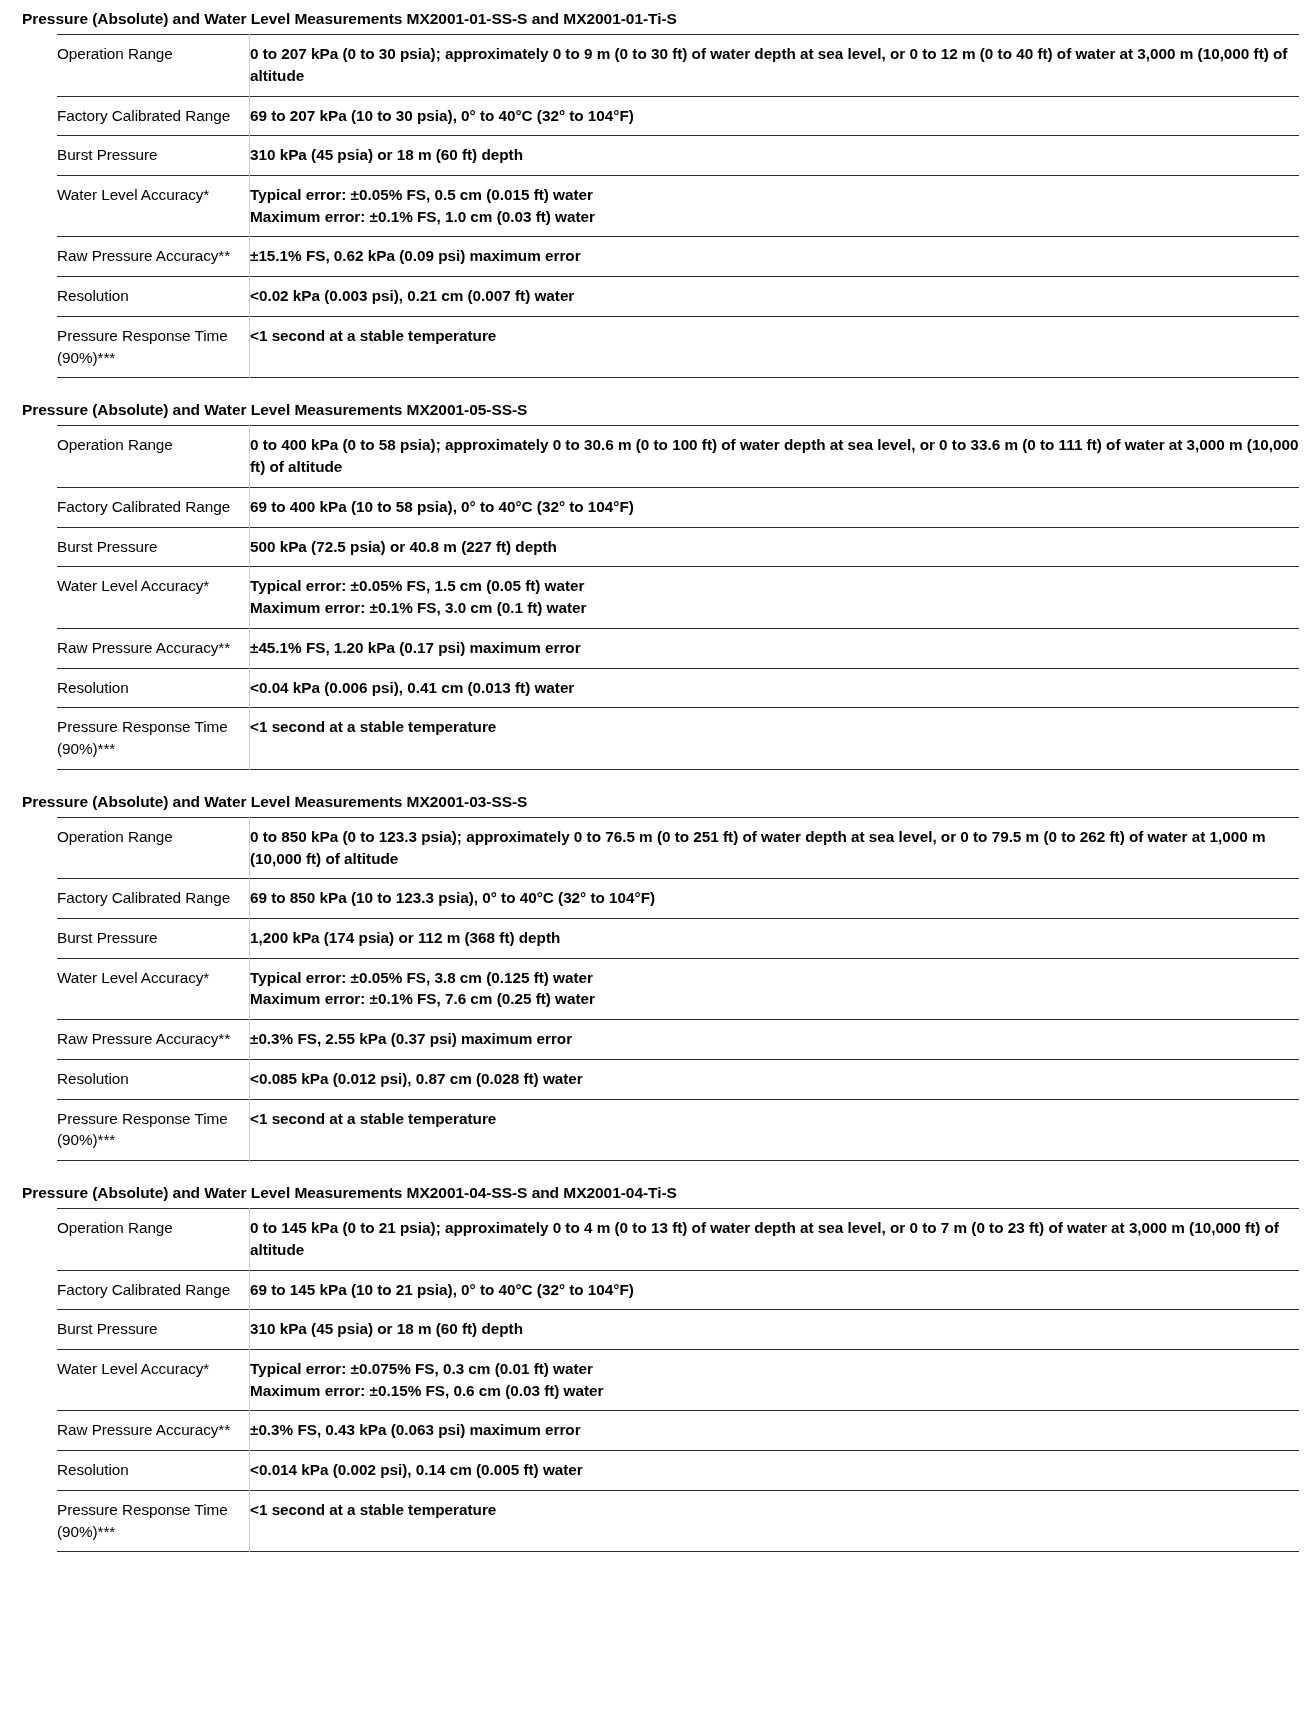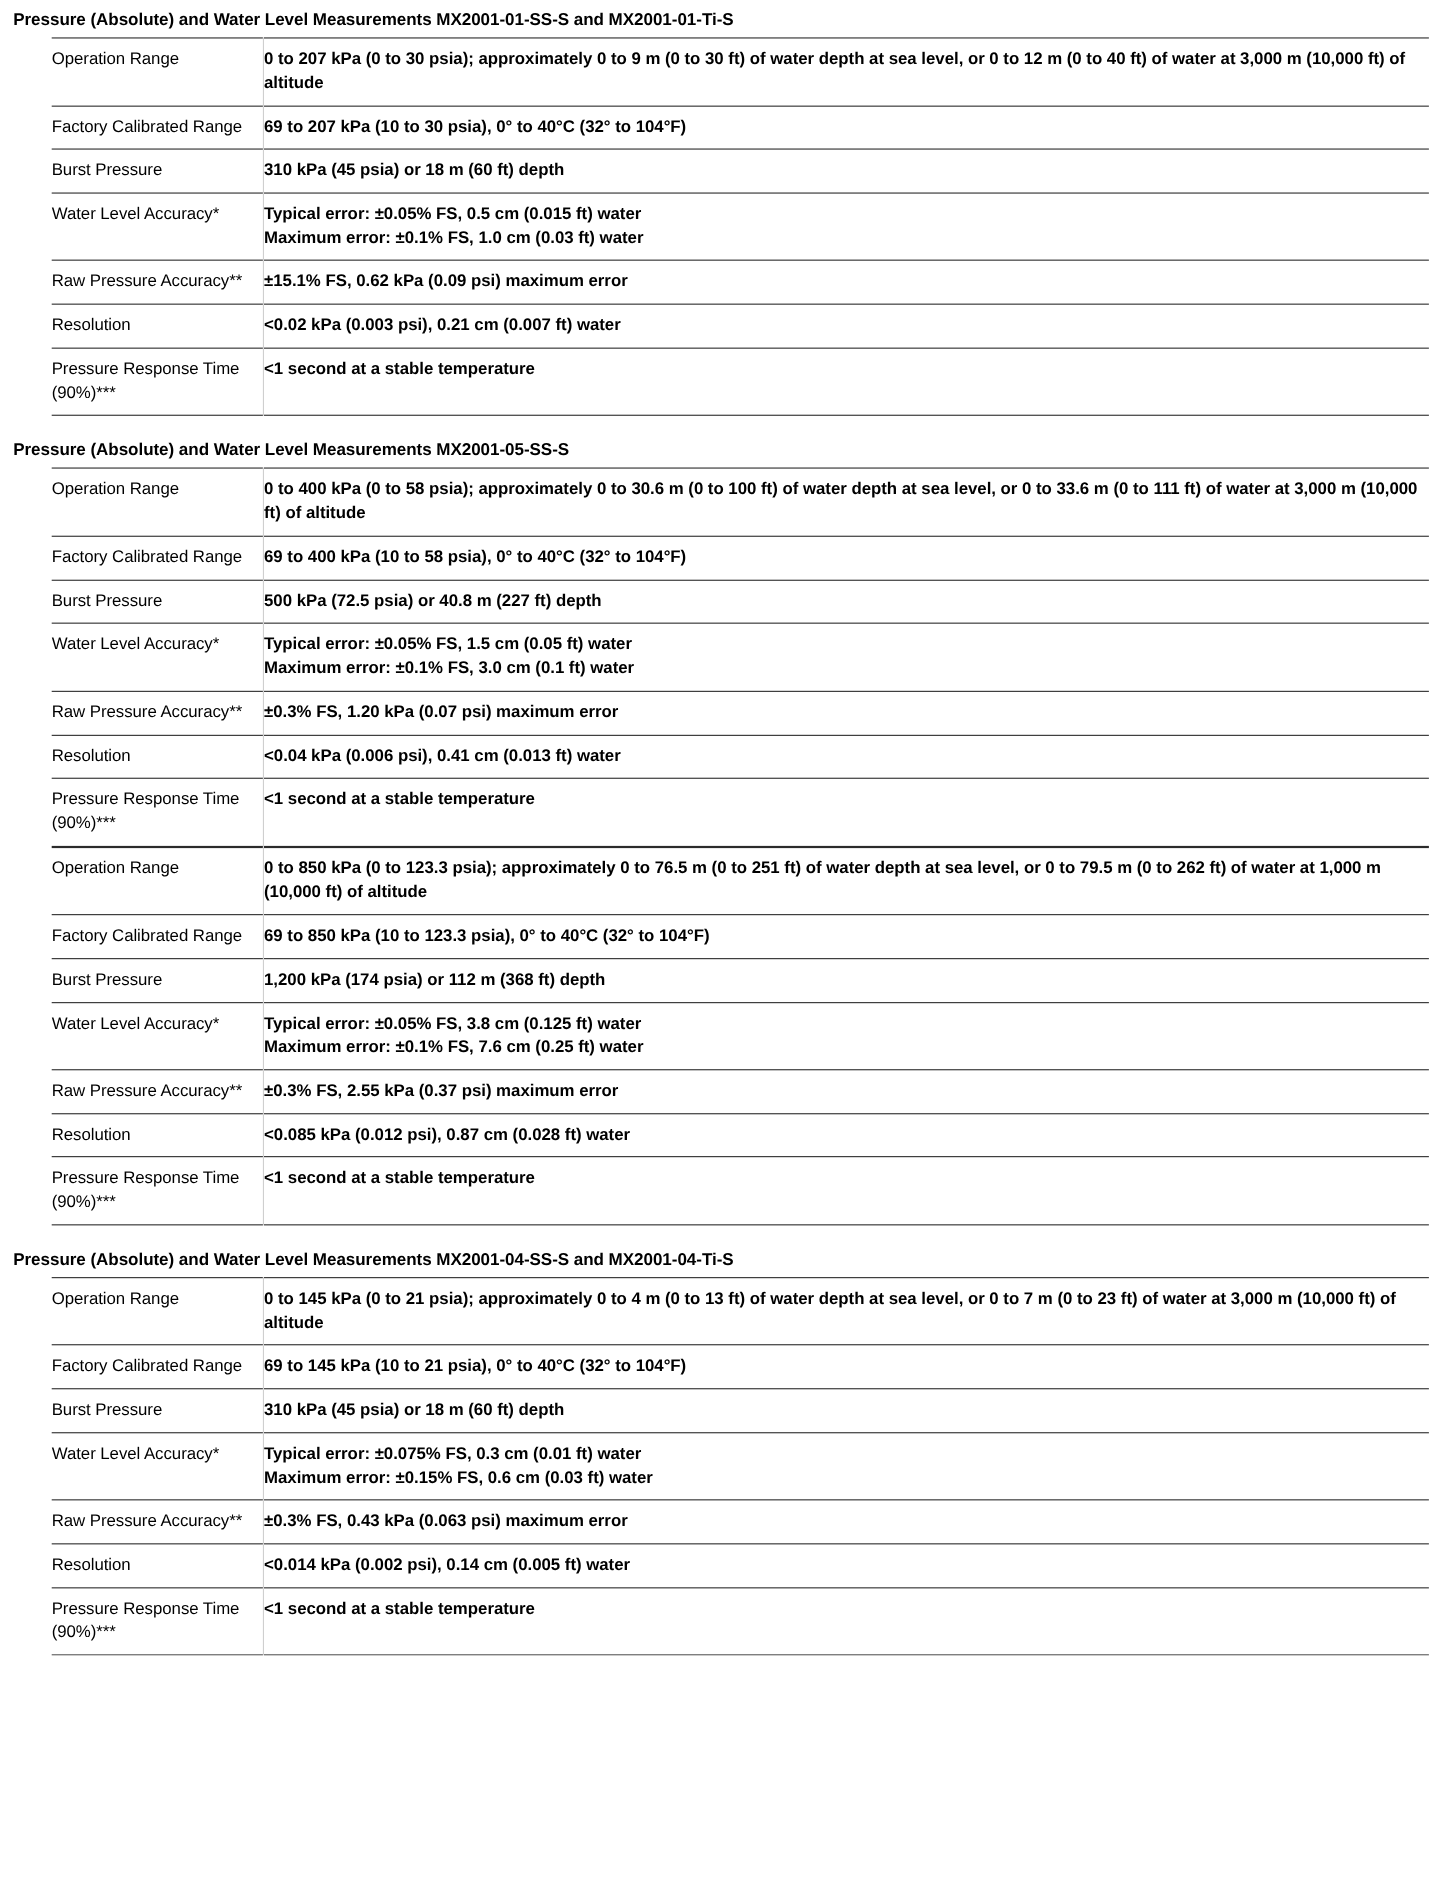--- a/index.html
+++ b/index.html
@@ -10,21 +10,21 @@
   }
   body {
     font-family: "Liberation Sans", "DejaVu Sans", sans-serif;
     color: #000000;
     width: 1311px;
     -webkit-font-smoothing: antialiased;
   }
   .page {
     width: 1311px;
     box-sizing: border-box;
-    padding: 9px 12px 0 12px;
+    padding: 9px 12px 0 22px;
   }
   .spec-section {
     margin-bottom: 0;
   }
   .section-title {
     font-size: 15.5px;
     font-weight: bold;
     line-height: 1.30;
     letter-spacing: -0.05px;
     padding: 0 0 5px 0;
@@ -152,39 +152,40 @@
             <tr>
               <td class="spec-label">Water Level Accuracy*</td>
               <td class="spec-value vline">
                 <span class="val-line">Typical error: ±0.05% FS, 1.5 cm (0.05 ft) water</span>
                 <span class="val-line">Maximum error: ±0.1% FS, 3.0 cm (0.1 ft) water</span>
               </td>
             </tr>
             <tr>
               <td class="spec-label">Raw Pressure Accuracy**</td>
               <td class="spec-value vline">
-                <span class="val-line">±0.3% FS, 1.20 kPa (0.07 psi) maximum error</span>
+                <span class="val-line">±45.1% FS, 1.20 kPa (0.17 psi) maximum error</span>
               </td>
             </tr>
             <tr>
               <td class="spec-label">Resolution</td>
               <td class="spec-value vline">
                 <span class="val-line">&lt;0.04 kPa (0.006 psi), 0.41 cm (0.013 ft) water</span>
               </td>
             </tr>
             <tr class="last-row">
               <td class="spec-label">Pressure Response Time (90%)***</td>
               <td class="spec-value vline">
                 <span class="val-line">&lt;1 second at a stable temperature</span>
               </td>
             </tr>
           </tbody>
         </table>
       </div>
       <div class="spec-section">
+        <div class="section-title">Pressure (Absolute) and Water Level Measurements MX2001-03-SS-S</div>
         <table class="spec-table">
           <tbody>
             <tr>
               <td class="spec-label">Operation Range</td>
               <td class="spec-value vline">
                 <span class="val-line">0 to 850 kPa (0 to 123.3 psia); approximately 0 to 76.5 m (0 to 251 ft) of water depth at sea level, or 0 to 79.5 m (0 to 262 ft) of water at 1,000 m (10,000 ft) of altitude</span>
               </td>
             </tr>
             <tr>
               <td class="spec-label">Factory Calibrated Range</td>

